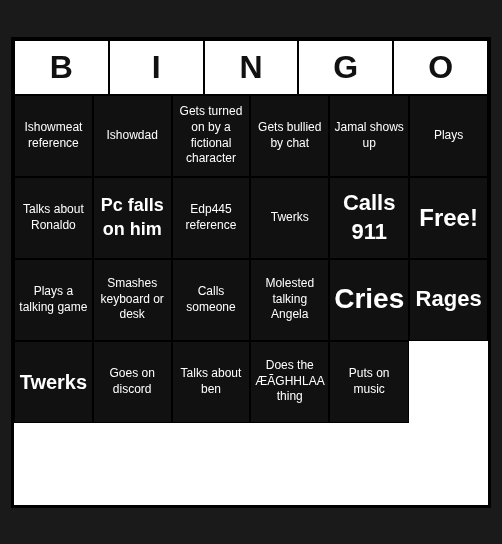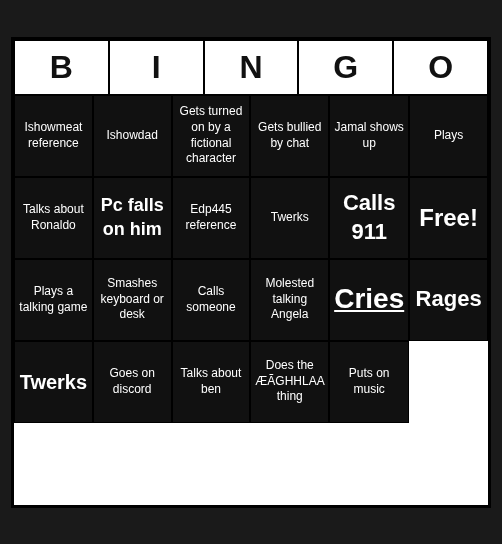--- a/index.html
+++ b/index.html
@@ -110,21 +110,21 @@
       <div class="bingo-cell">
         <span class="cell-text">Smashes keyboard or desk</span>
       </div>
       <div class="bingo-cell">
         <span class="cell-text">Calls someone</span>
       </div>
       <div class="bingo-cell">
         <span class="cell-text">Molested talking Angela</span>
       </div>
       <div class="bingo-cell">
-        <span class="cell-text" style="font-size: 28px; font-weight: bold; text-decoration: underline;">Cries</span>
+        <span class="cell-text" style="font-size: 28px; font-weight: bold;">Cries</span>
       </div>
       <div class="bingo-cell">
         <span class="cell-text" style="font-size: 22px; font-weight: bold;">Rages</span>
       </div>
       <div class="bingo-cell">
         <span class="cell-text" style="font-size: 20px; font-weight: bold; text-align: center;">Twerks</span>
       </div>
       <div class="bingo-cell">
         <span class="cell-text">Goes on discord</span>
       </div>

